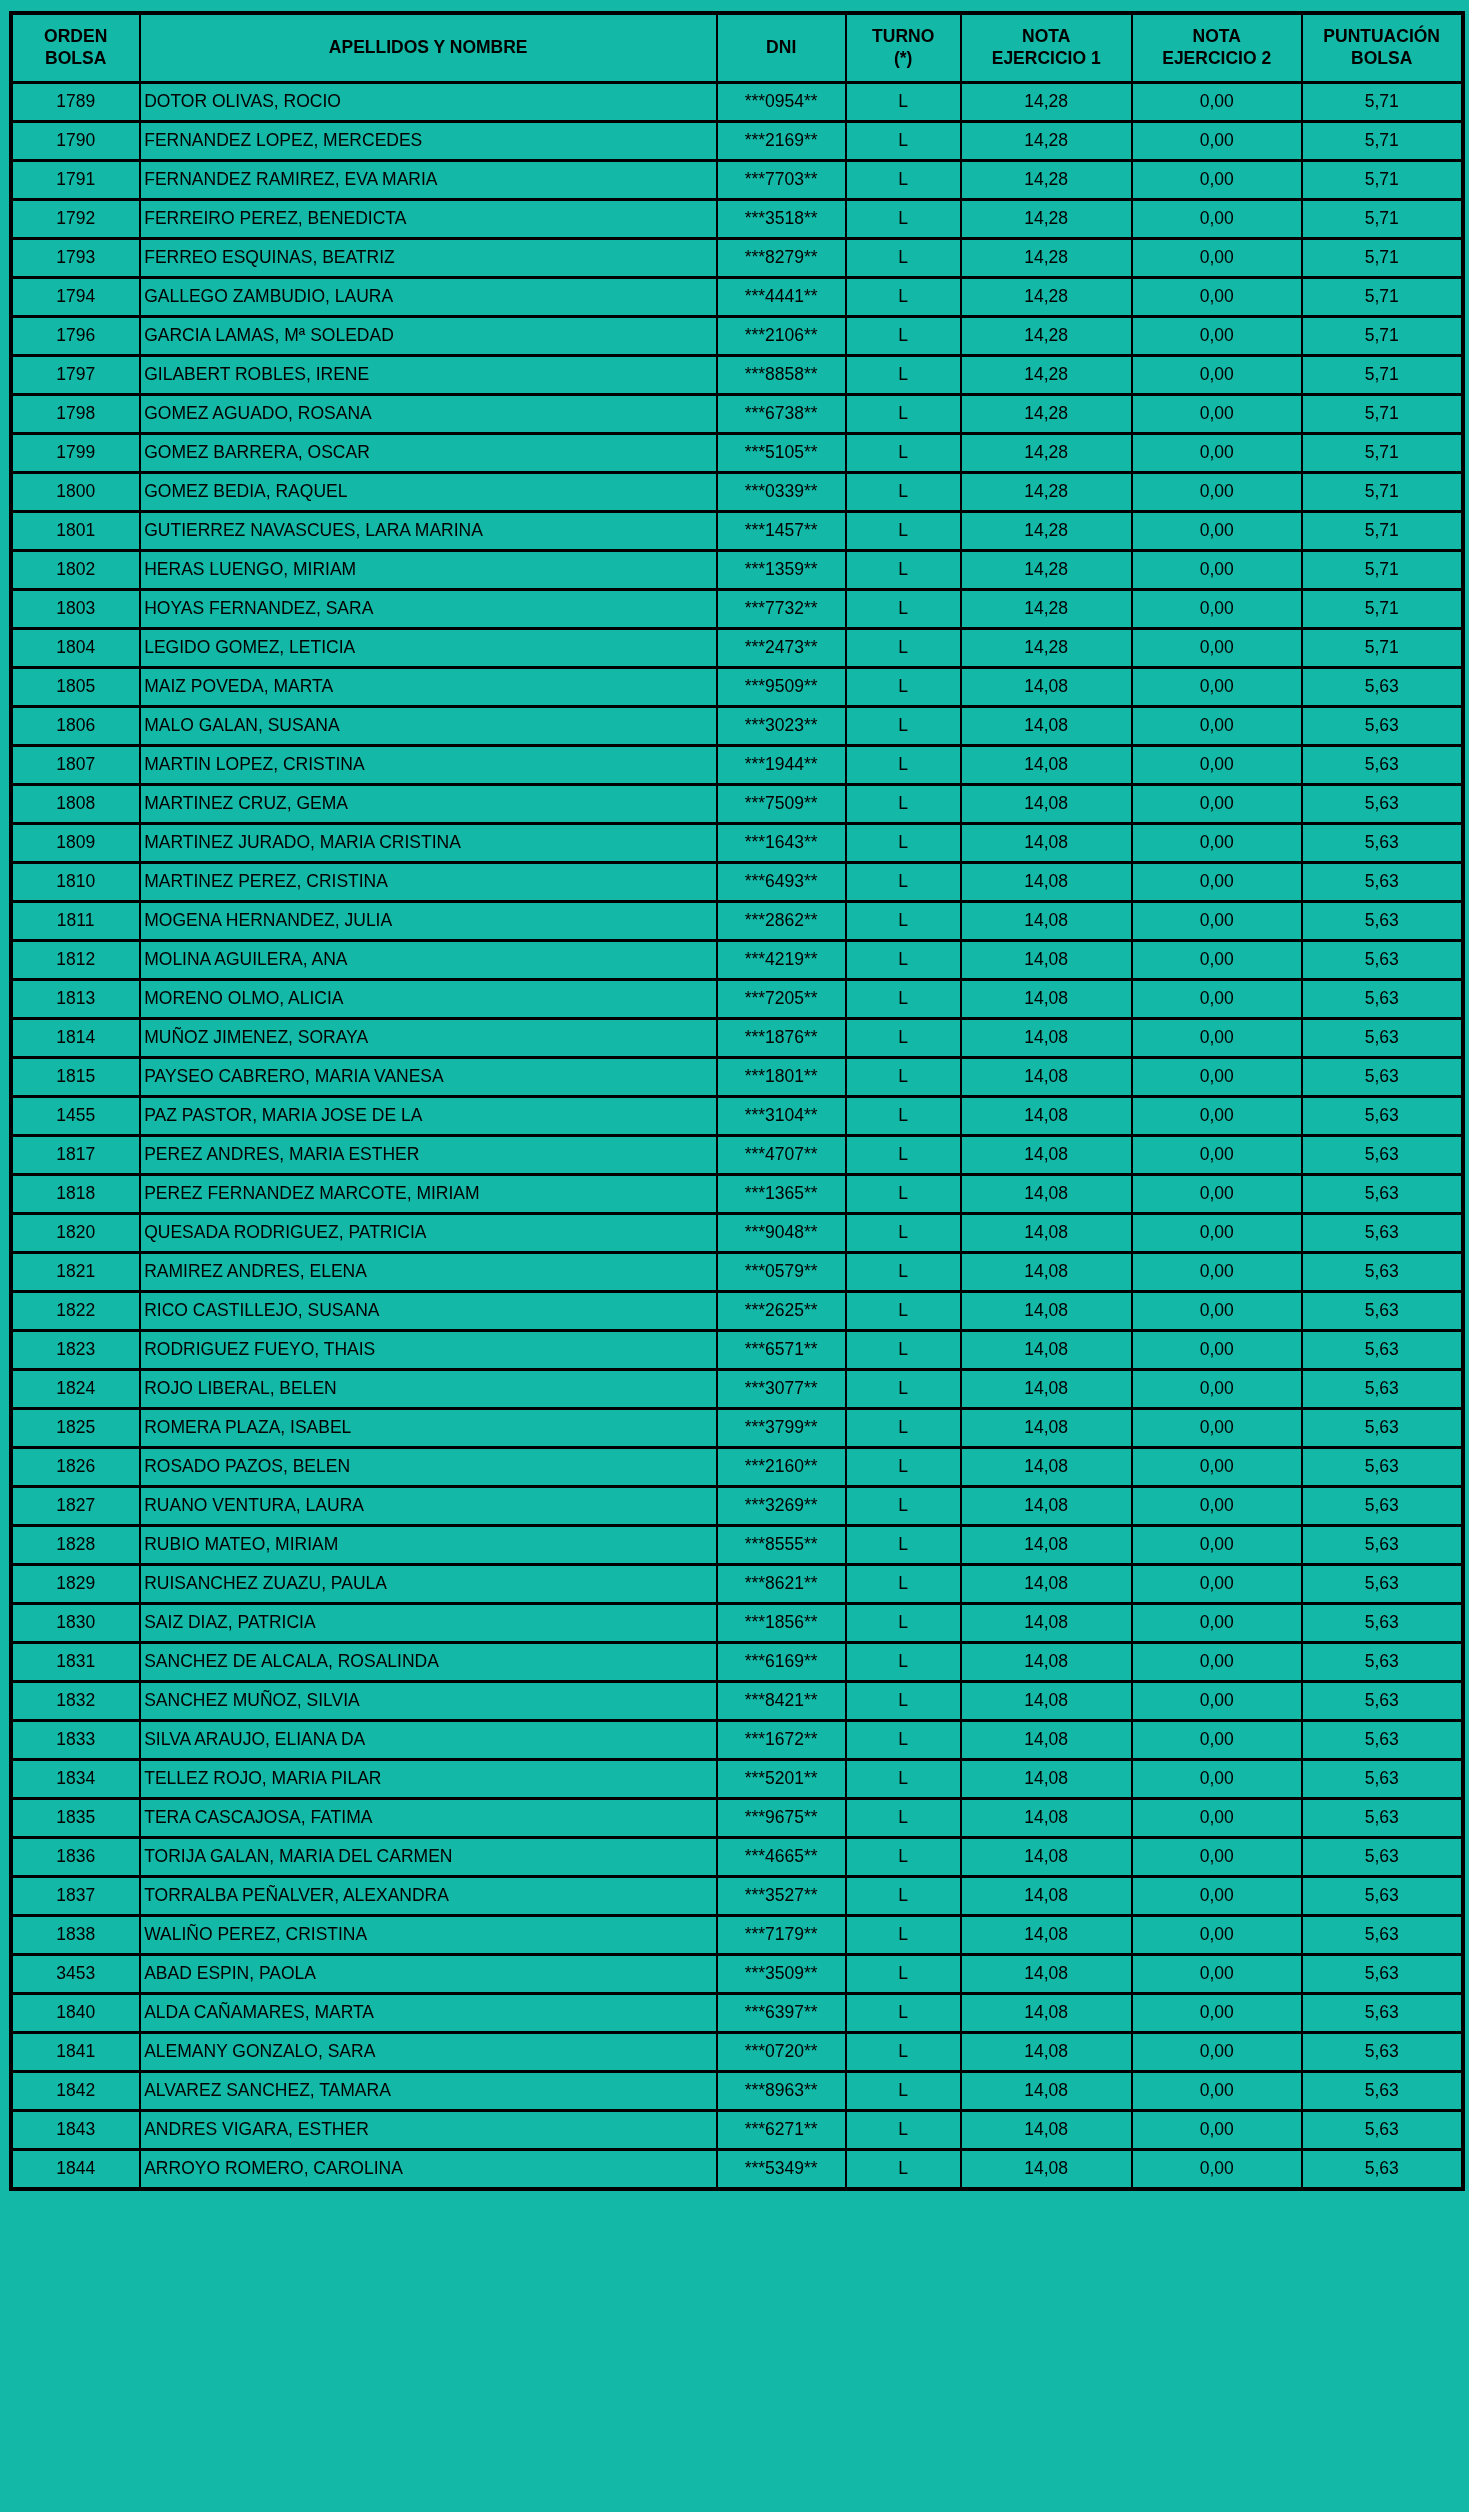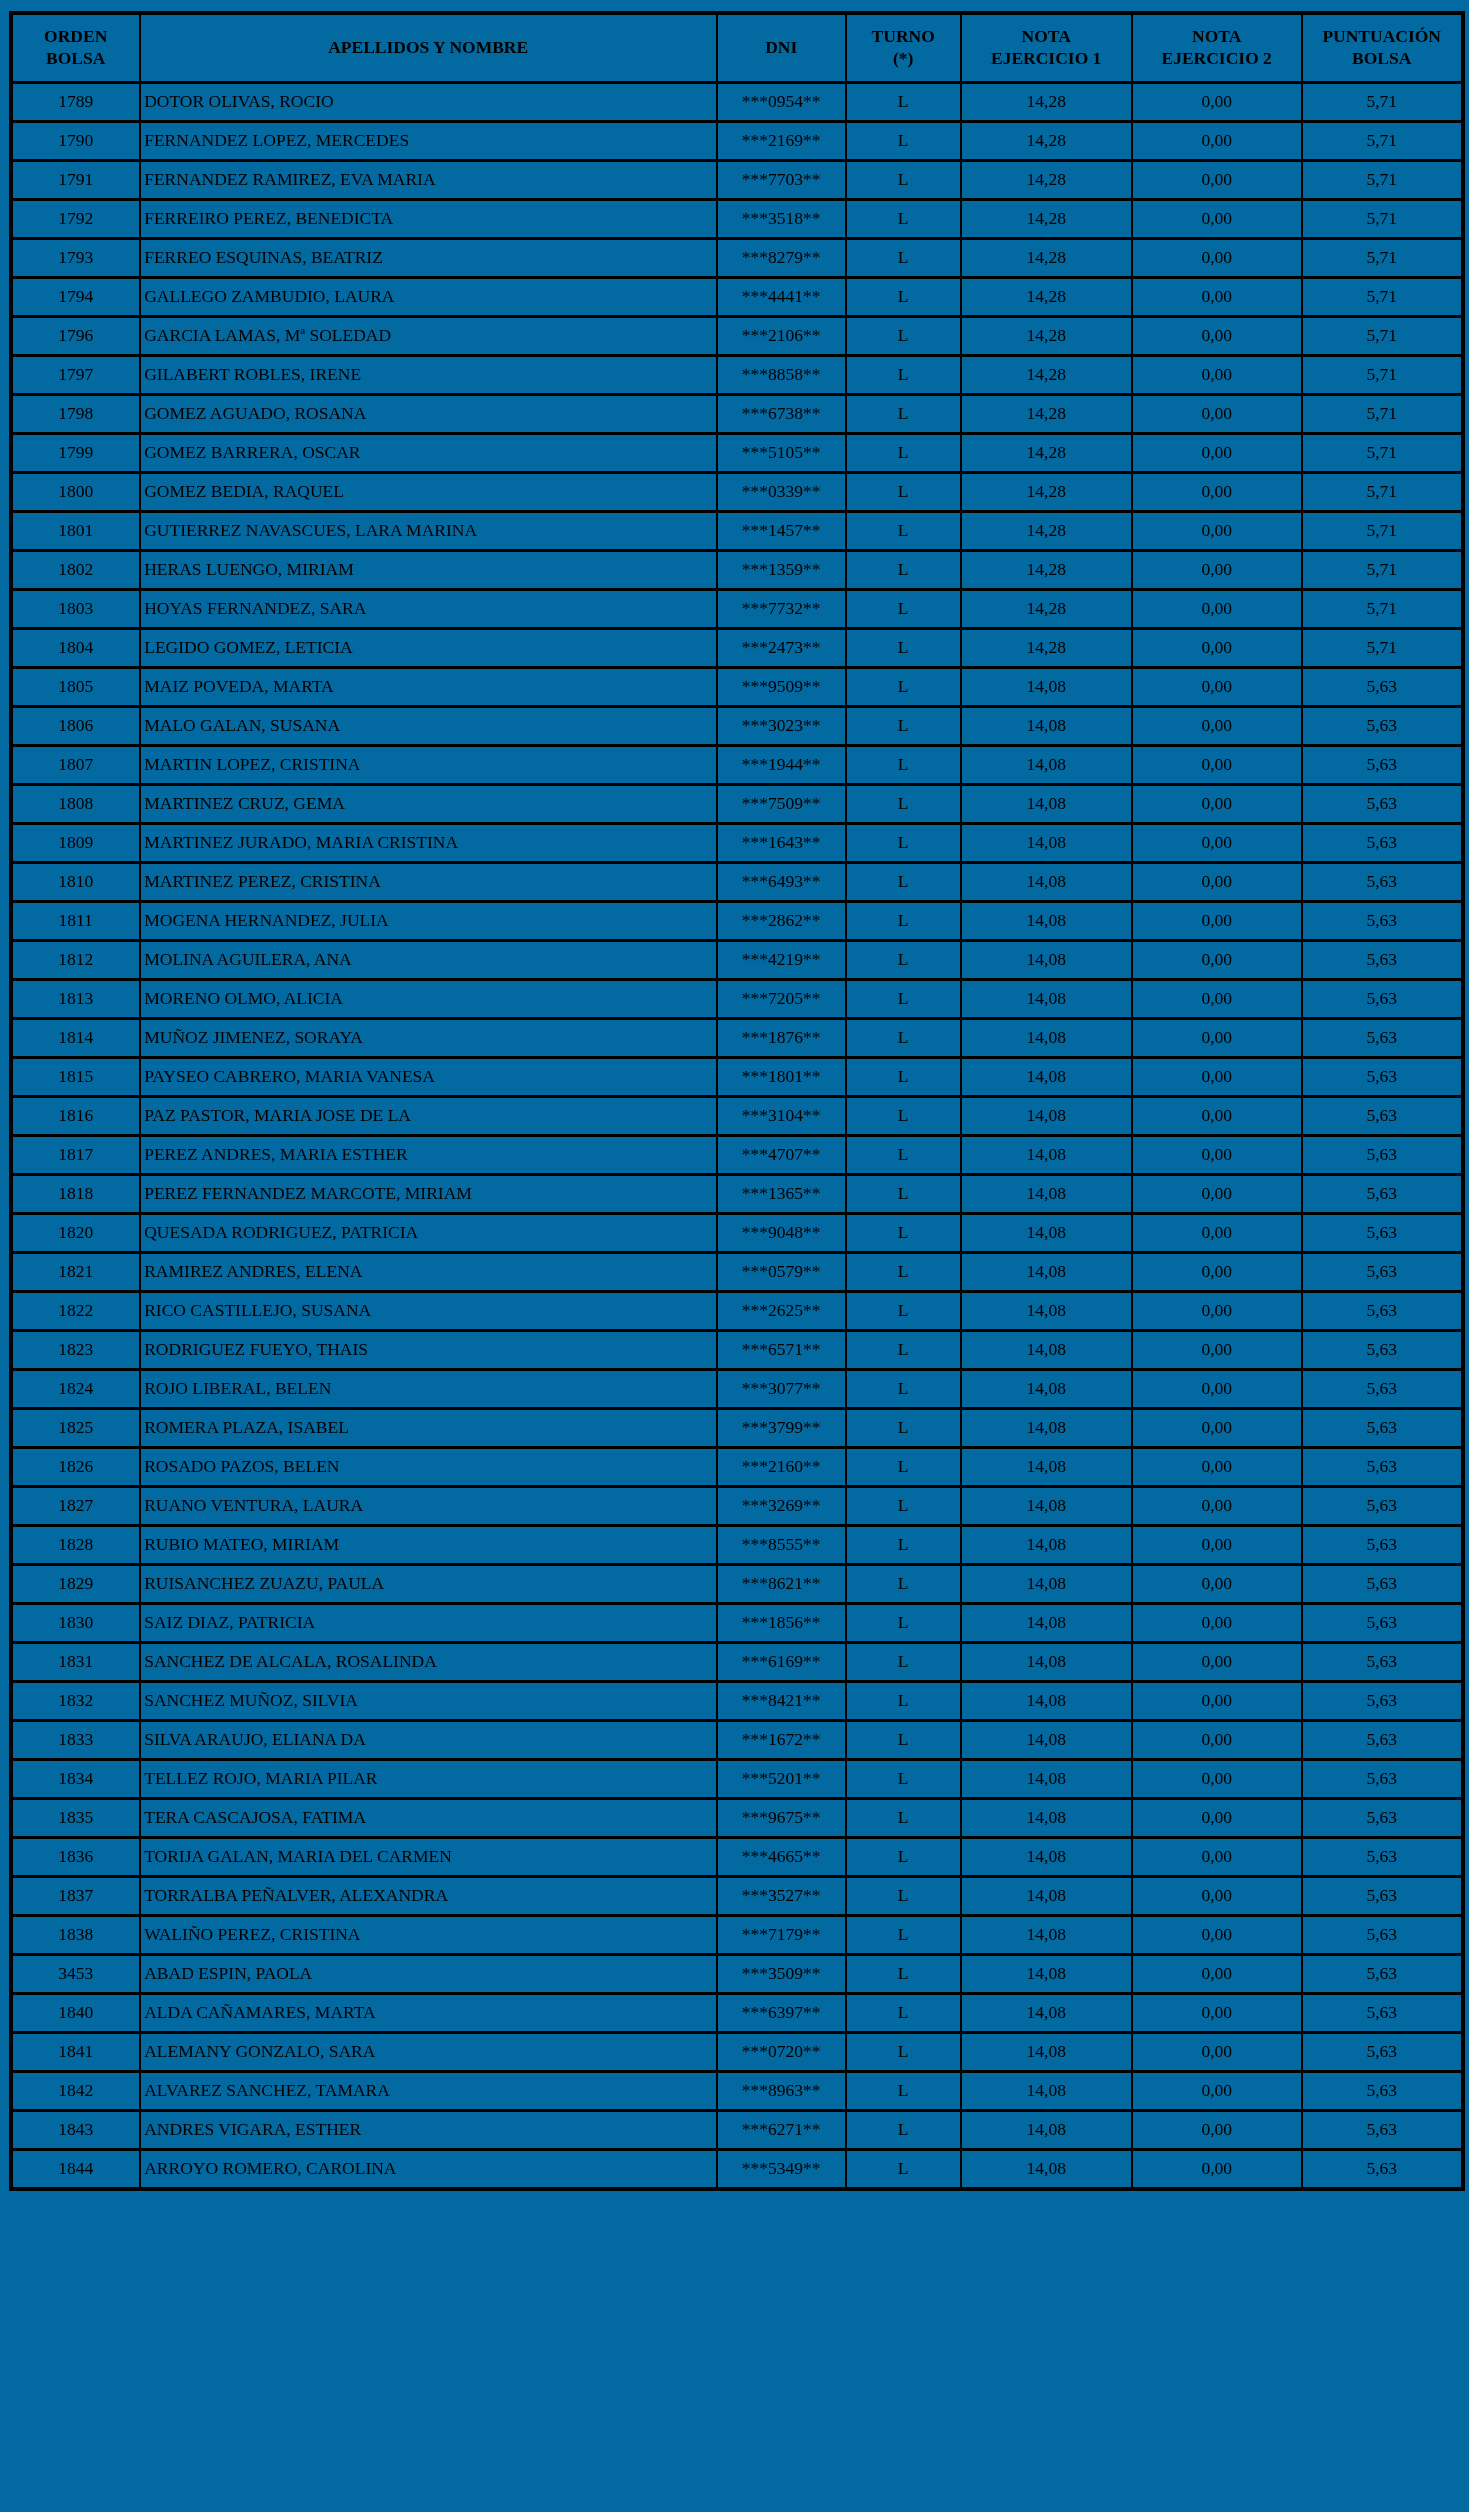--- a/index.html
+++ b/index.html
@@ -4,22 +4,22 @@
 <style>
   html, body {
     margin: 0;
     padding: 0;
     background: #ffffff;
   }
   .sheet {
     position: relative;
     width: 1470px;
     height: 2512px;
-    background: #0369a1;
-    font-family: Liberation Serif, serif;
+    background: #14b8a6;
+    font-family: Liberation Sans, sans-serif;
     color: #000000;
   }
   table.bolsa {
     position: absolute;
     left: 8.7px;
     top: 10.5px;
     width: 1452px;
     border-collapse: collapse;
     table-layout: fixed;
     border: 4.4px solid #000000;
@@ -346,21 +346,21 @@
     <td class="c-center">1815</td>
     <td class="c-name">PAYSEO CABRERO, MARIA VANESA</td>
     <td class="c-center">***1801**</td>
     <td class="c-center">L</td>
     <td class="c-center">14,08</td>
     <td class="c-center">0,00</td>
     <td class="c-center">5,63</td>
   </tr>
 
   <tr>
-    <td class="c-center">1816</td>
+    <td class="c-center">1455</td>
     <td class="c-name">PAZ PASTOR, MARIA JOSE DE LA</td>
     <td class="c-center">***3104**</td>
     <td class="c-center">L</td>
     <td class="c-center">14,08</td>
     <td class="c-center">0,00</td>
     <td class="c-center">5,63</td>
   </tr>
 
   <tr>
     <td class="c-center">1817</td>

